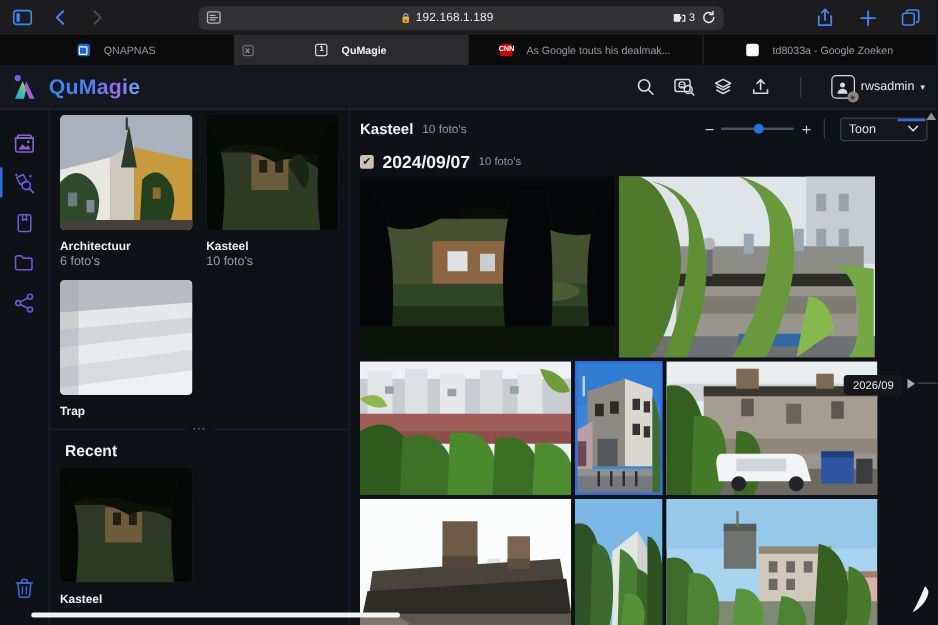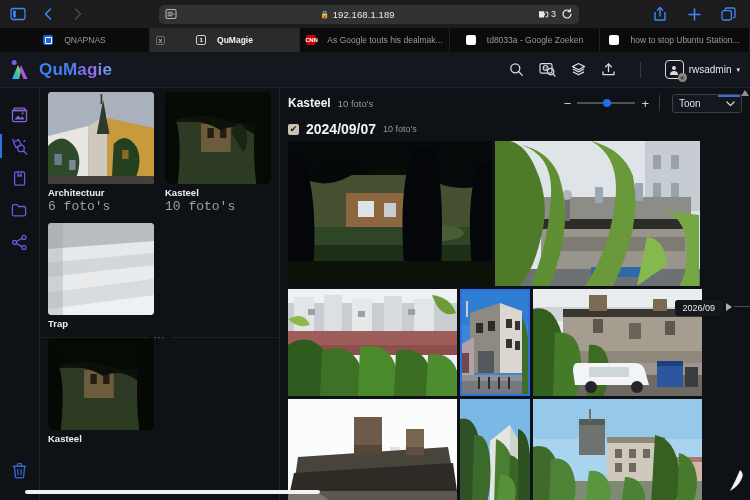--- a/index.html
+++ b/index.html
@@ -141,22 +141,22 @@
 
   .album-grid {
     display: grid; grid-template-columns: 1fr 1fr; gap: 9px 11px;
     padding: 4px 8px 6px 8px;
   }
   .album-card { display: flex; flex-direction: column; }
   .album-thumb {
     width: 100%; height: 92px; border-radius: 4px; overflow: hidden;
     position: relative; background: #222;
   }
-  .album-name { color: #eef0f2; font-size: 9.5px; font-weight: bold; margin-top: 3px; }
-  .album-sub { color: #9aa0a6; font-size: 13px; margin-top: 1px; font-family: Liberation Mono, monospace; }
+  .album-name { color: #eef0f2; font-size: 9.5px; font-weight: bold; margin-top: 8px; }
+  .album-sub { color: #9aa0a6; font-size: 10px; margin-top: 1px; }
 
   .sb-divider { height: 1px; background: #1d2029; position: relative; margin-top: 2px; }
   .sb-handle {
     position: absolute; left: 50%; transform: translateX(-50%); top: -5px;
     color: #6f747c; font-size: 11px; letter-spacing: 1px; line-height: 10px;
     background: #0e1116; padding: 0 5px;
   }
   .recent-head { padding: 10px 12px 6px 12px; color: #f0f1f3; font-size: 12.5px; font-weight: bold; }
   .recent-grid { display: grid; grid-template-columns: 1fr 1fr; gap: 9px 11px; padding: 0 8px; }
 
@@ -313,24 +313,20 @@
       <span>QuMagie</span>
     </div>
     <div class="tab">
       <span class="favicon fav-cnn">CNN</span>
       <span>As Google touts his dealmak...</span>
     </div>
     <div class="tab">
       <span class="favicon fav-google">G</span>
       <span>td8033a - Google Zoeken</span>
     </div>
-    <div class="tab">
-      <span class="favicon fav-google">G</span>
-      <span>how to stop Ubuntu Station...</span>
-    </div>
   </div>
 
   <div class="app-header">
     <div class="brand">
       <svg width="24" height="22" viewBox="0 0 24 22">
         <defs>
           <linearGradient id="lg1" x1="0" y1="1" x2="1" y2="0">
             <stop offset="0" stop-color="#2f9df4"></stop>
               <stop offset=".5" stop-color="#36c6a0"></stop>
               <stop offset="1" stop-color="#f2c53d"></stop>
@@ -499,20 +495,21 @@
           </div>
           <div class="album-name">Trap</div>
         </div>
 
       </div>
 
       <div class="sb-divider">
         <span class="sb-handle">⋯</span>
       </div>
 
+      <div class="recent-head">Recent</div>
       <div class="recent-grid">
         <div class="album-card">
           <div class="album-thumb">
             <svg class="img" viewBox="0 0 100 92" preserveAspectRatio="none">
               <rect width="100" height="92" fill="#0f150d"></rect>
               <rect y="30" width="100" height="34" fill="#2d3925"></rect>
               <rect y="56" width="100" height="36" fill="#2b3a21"></rect>
               <path d="M34 32 h28 v28 h-28 z" fill="#6d5c3c"></path>
               <path d="M40 36 h6 v10 h-6 z M52 36 h6 v10 h-6 z" fill="#241d12"></path>
               <path d="M20 28 q12 -12 28 -6 q18 -10 34 4 q10 10 4 18 q-16 -14 -34 -6 q-16 -10 -32 -10 z" fill="#0b1008"></path>

